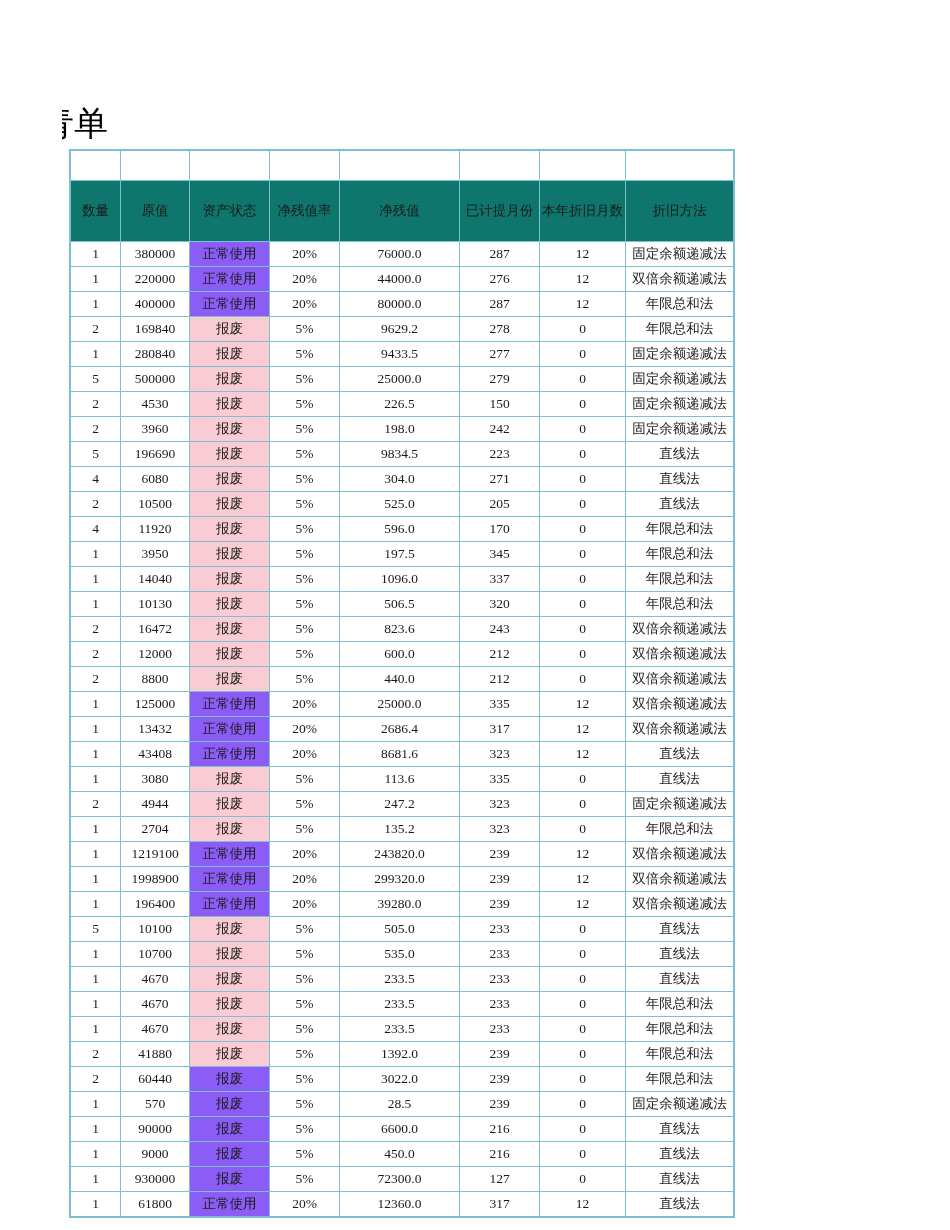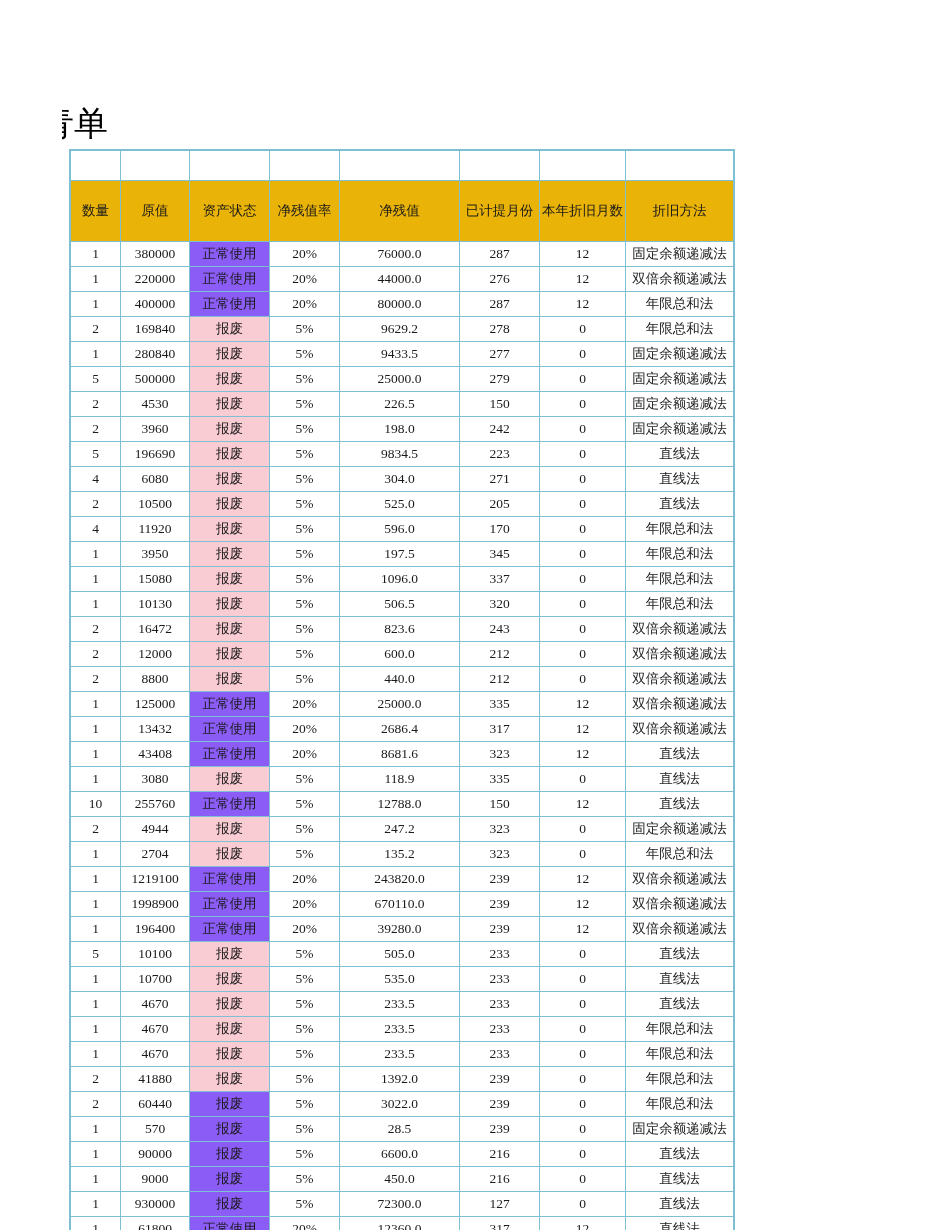--- a/index.html
+++ b/index.html
@@ -67,21 +67,21 @@
 
   
   tr.spacer-row td {
     height: 29px;
     background: #ffffff;
   }
 
   
   thead tr.header-row th {
     height: 60px;
-    background: #eab308;
+    background: #0f766e;
     color: #ffffff;
     font-size: 15px;
     font-weight: normal;
     line-height: 1.12;
     white-space: normal;
     border-color: #5FB3CA;
     font-family: "Liberation Serif", "DejaVu Serif", serif;
   }
 
   tbody tr td { height: 24px; }
@@ -265,21 +265,21 @@
         <td>3950</td>
         <td class="status-flag">报废</td>
         <td>5%</td>
         <td>197.5</td>
         <td>345</td>
         <td>0</td>
         <td>年限总和法</td>
       </tr>
       <tr>
         <td>1</td>
-        <td>15080</td>
+        <td>14040</td>
         <td class="status-flag">报废</td>
         <td>5%</td>
         <td>1096.0</td>
         <td>337</td>
         <td>0</td>
         <td>年限总和法</td>
       </tr>
       <tr>
         <td>1</td>
         <td>10130</td>
@@ -348,33 +348,23 @@
         <td>8681.6</td>
         <td>323</td>
         <td>12</td>
         <td>直线法</td>
       </tr>
       <tr>
         <td>1</td>
         <td>3080</td>
         <td class="status-flag">报废</td>
         <td>5%</td>
-        <td>118.9</td>
+        <td>113.6</td>
         <td>335</td>
         <td>0</td>
-        <td>直线法</td>
-      </tr>
-      <tr>
-        <td>10</td>
-        <td>255760</td>
-        <td class="status-plain">正常使用</td>
-        <td>5%</td>
-        <td>12788.0</td>
-        <td>150</td>
-        <td>12</td>
         <td>直线法</td>
       </tr>
       <tr>
         <td>2</td>
         <td>4944</td>
         <td class="status-flag">报废</td>
         <td>5%</td>
         <td>247.2</td>
         <td>323</td>
         <td>0</td>
@@ -398,21 +388,21 @@
         <td>243820.0</td>
         <td>239</td>
         <td>12</td>
         <td>双倍余额递减法</td>
       </tr>
       <tr>
         <td>1</td>
         <td>1998900</td>
         <td class="status-plain">正常使用</td>
         <td>20%</td>
-        <td>670110.0</td>
+        <td>299320.0</td>
         <td>239</td>
         <td>12</td>
         <td>双倍余额递减法</td>
       </tr>
       <tr>
         <td>1</td>
         <td>196400</td>
         <td class="status-plain">正常使用</td>
         <td>20%</td>
         <td>39280.0</td>

